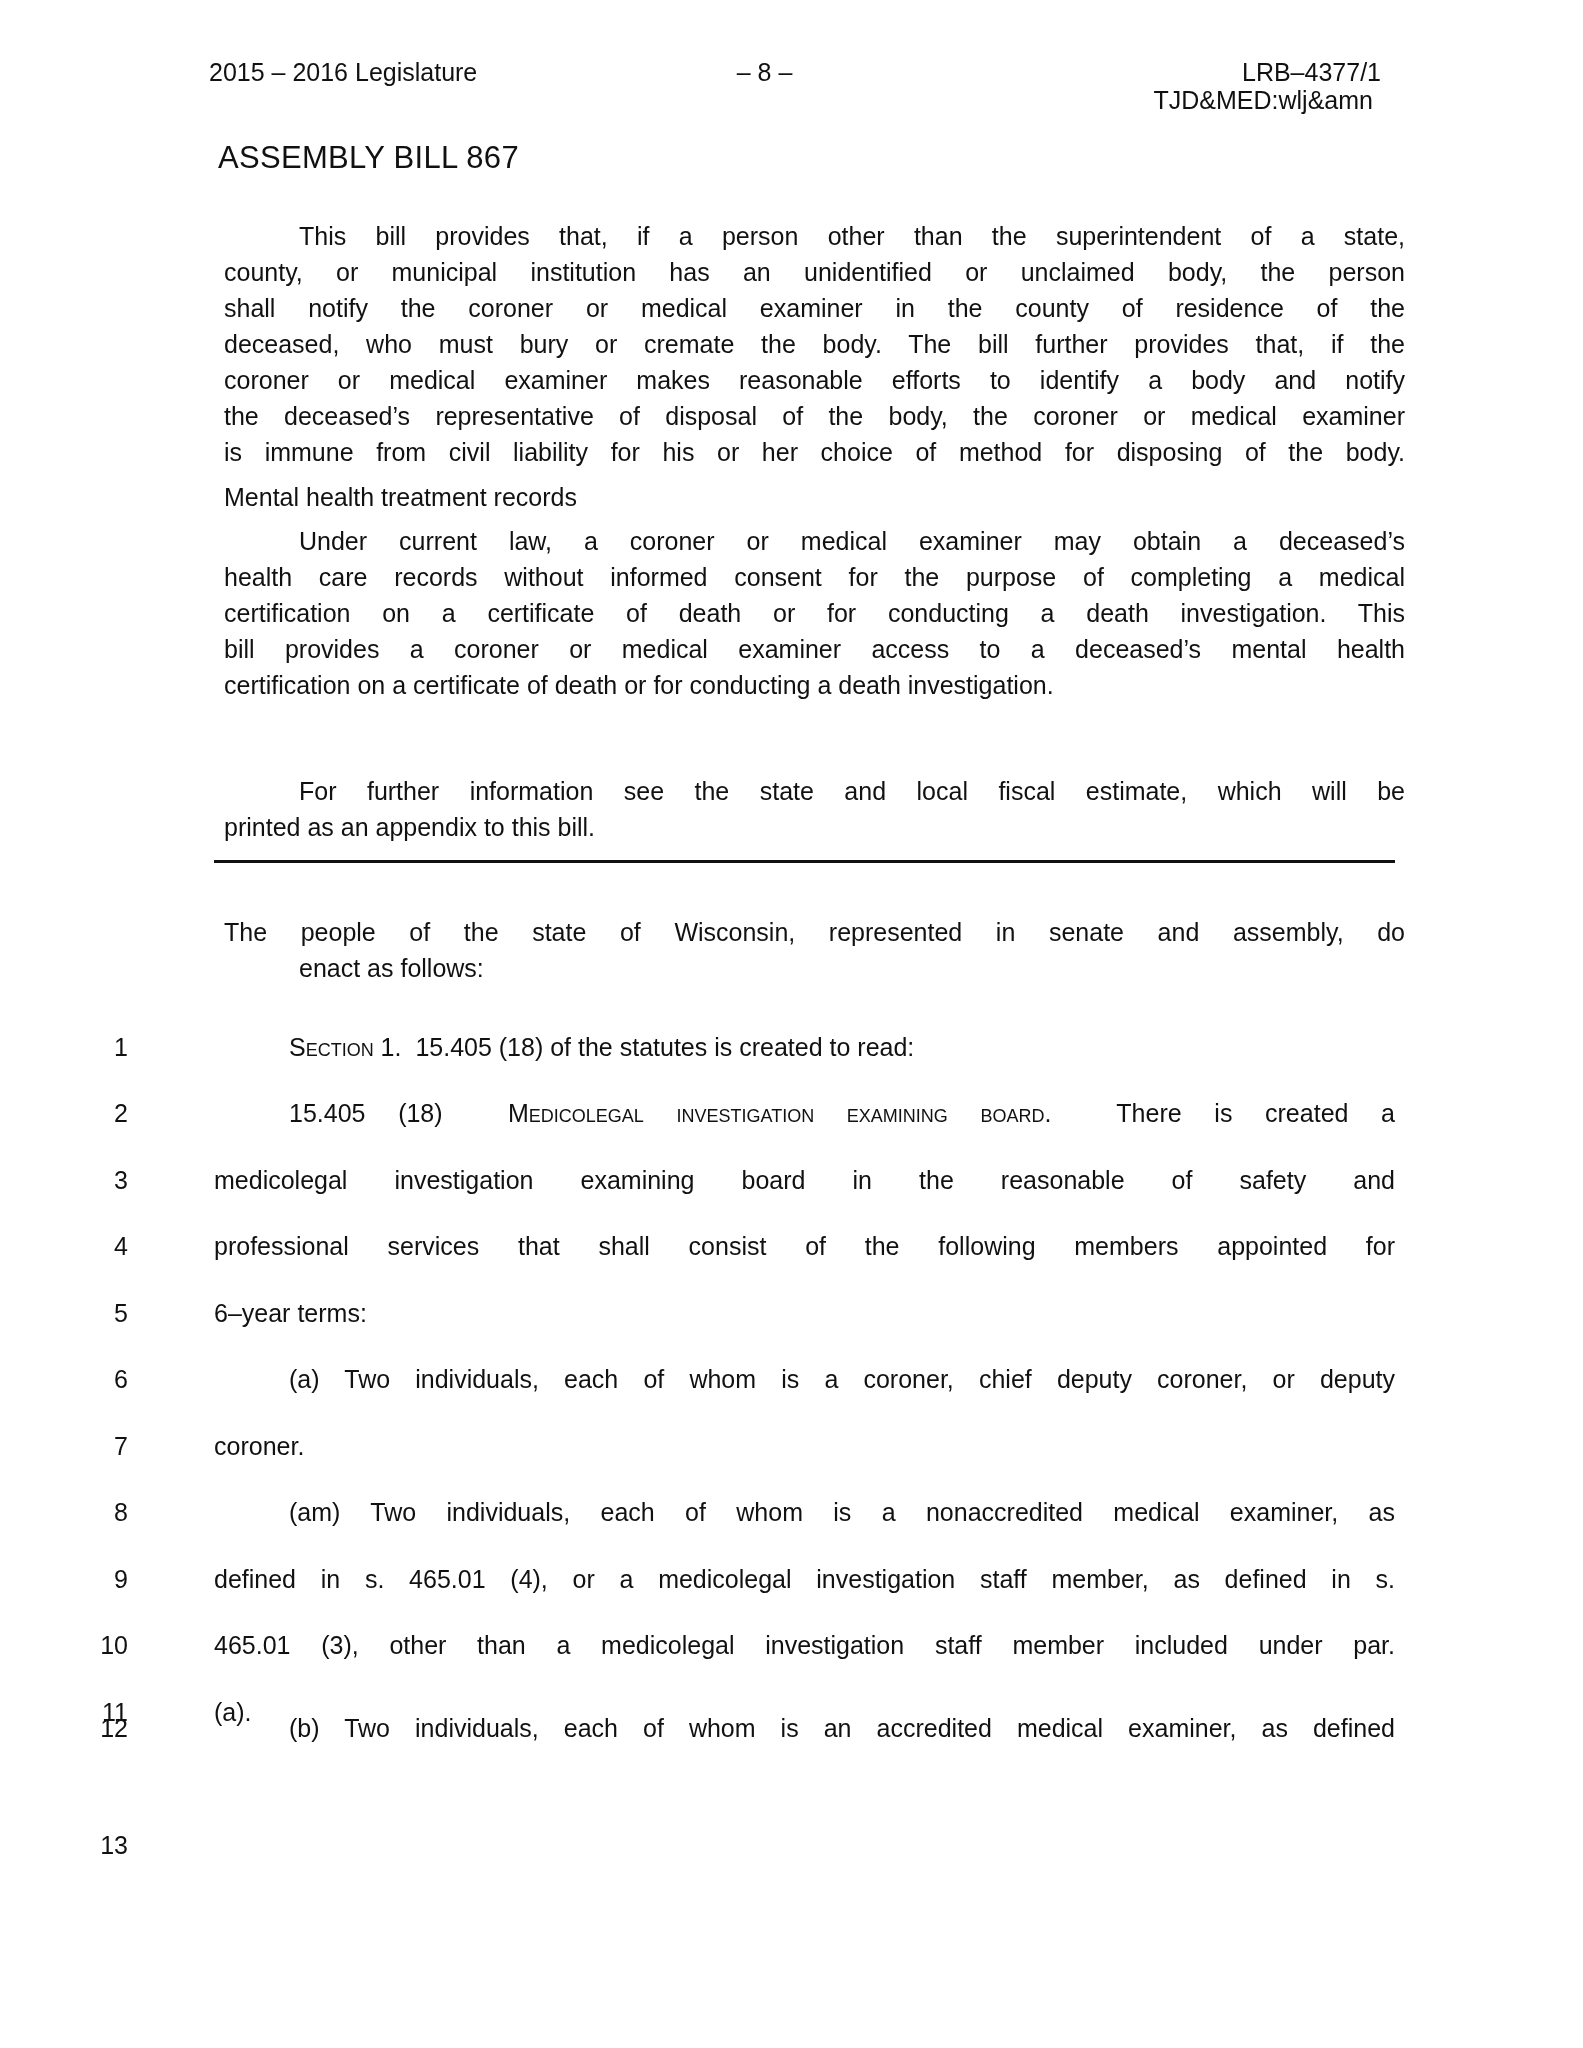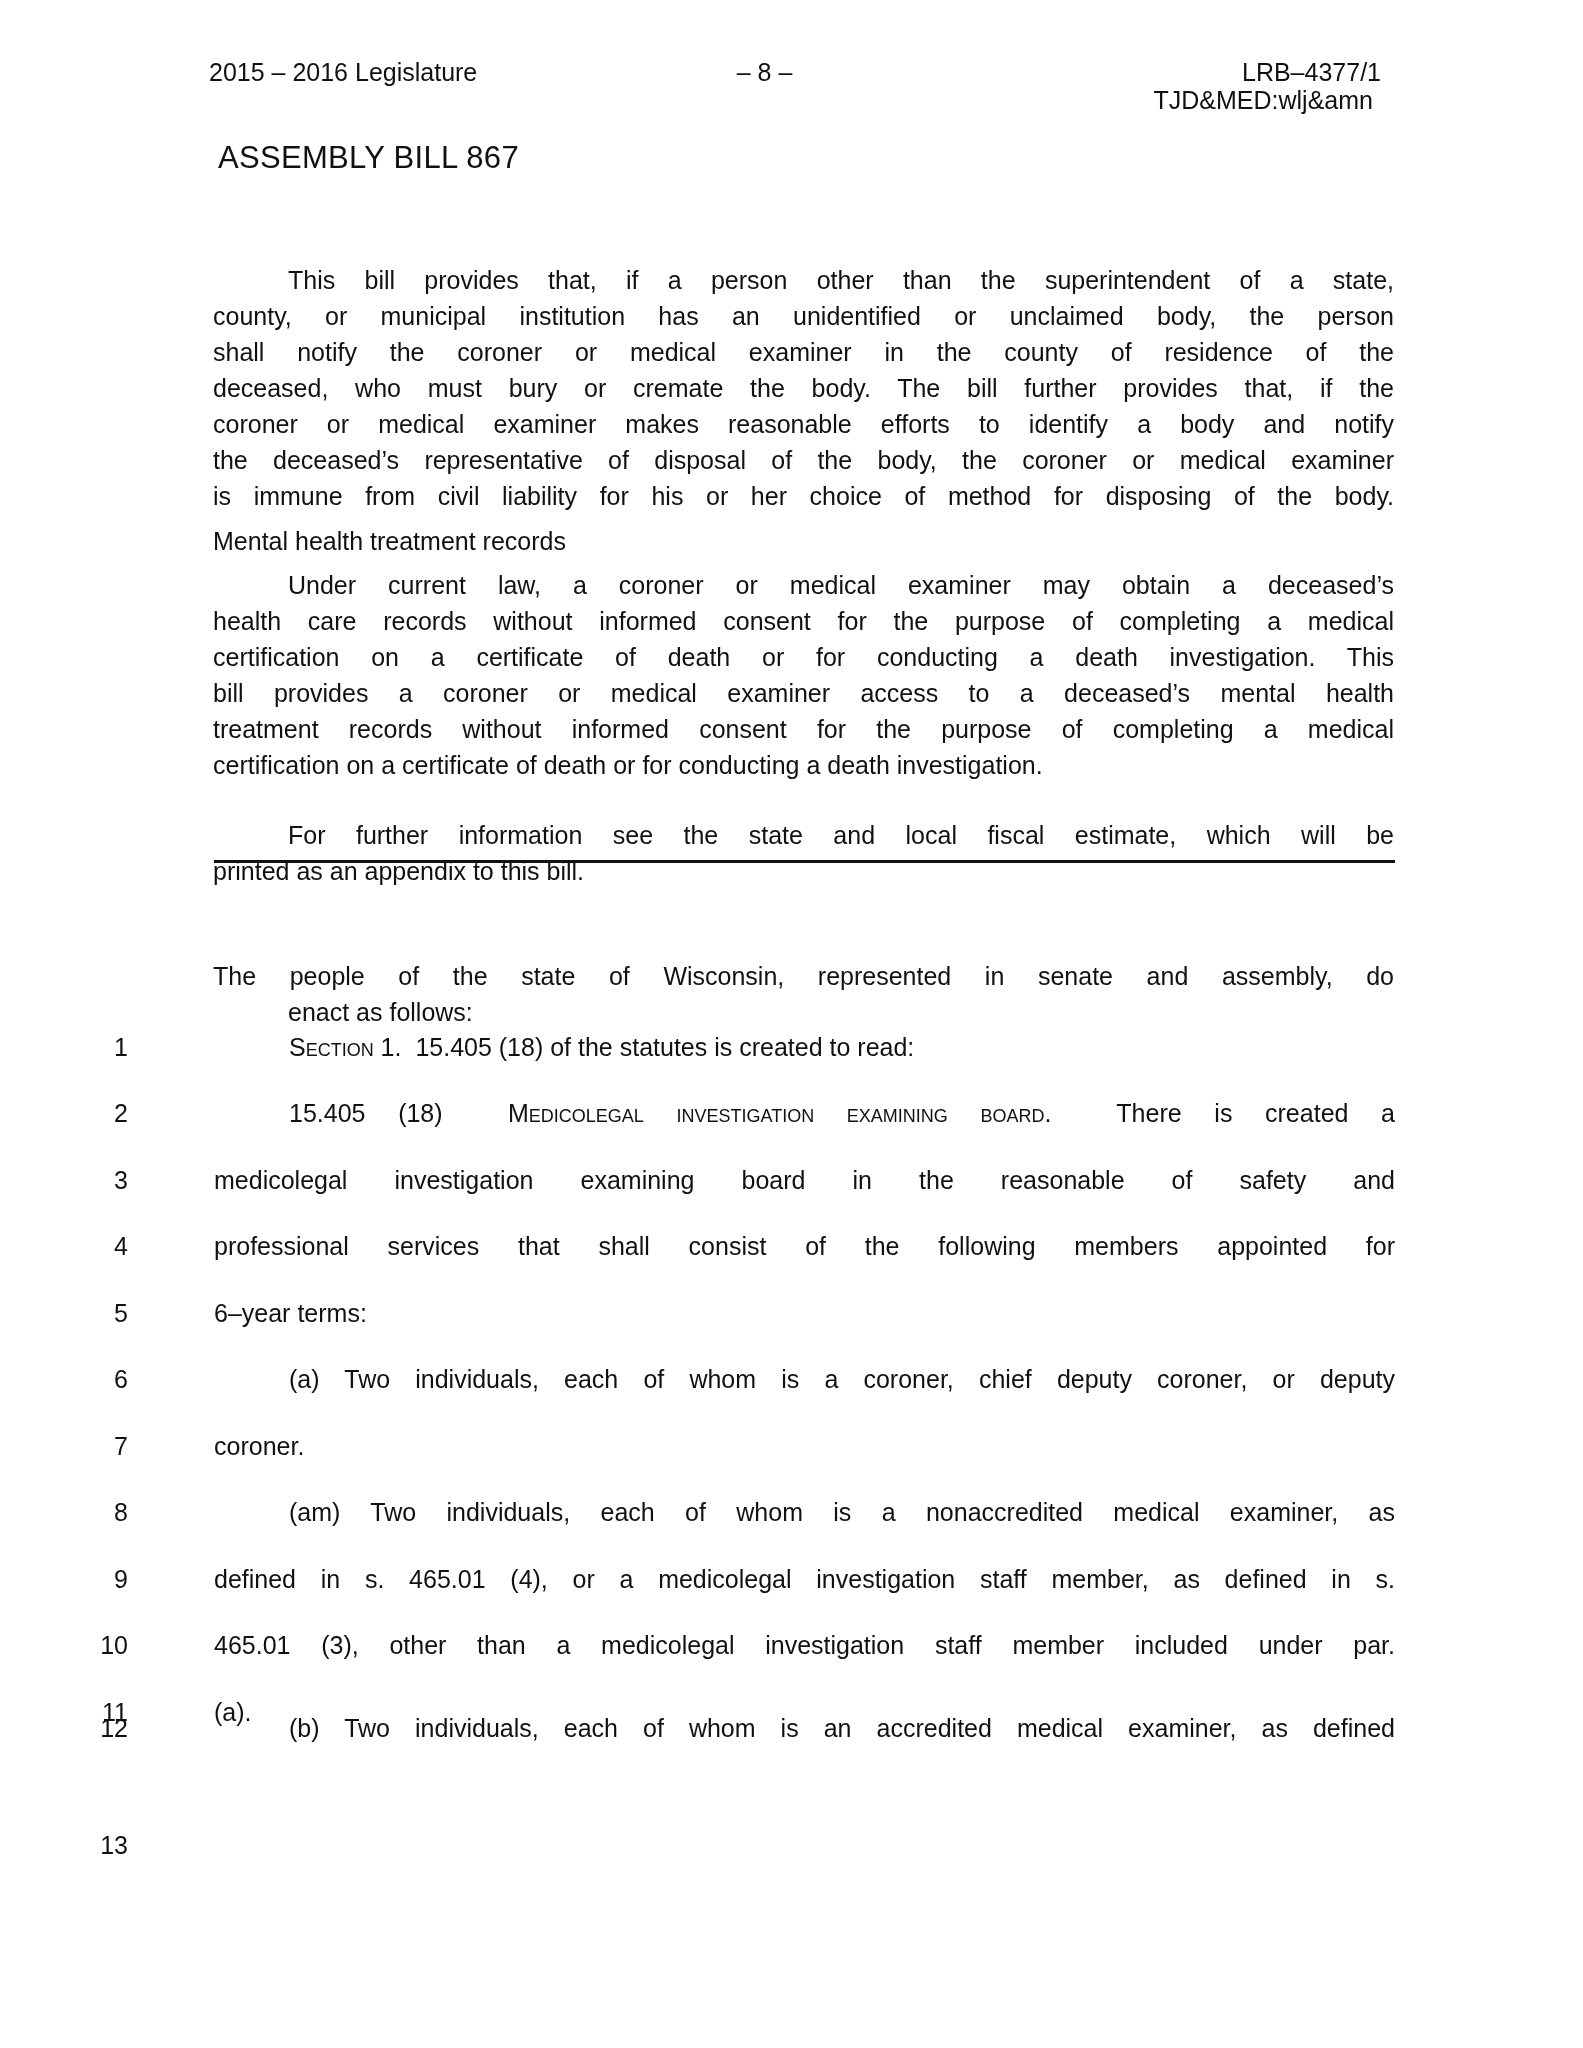--- a/index.html
+++ b/index.html
@@ -9,21 +9,21 @@
   }
   .abs { position: absolute; white-space: nowrap; }
   .hdr { font-size: 25px; line-height: 28px; }
   .hdr-left { left: 209px; top: 58px; }
   .hdr-center { left: 0; width: 1583px; text-align: center; top: 58px; }
   .hdr-center span { position: relative; left: -27px; }
   .hdr-right { right: 202px; top: 58px; text-align: right; }
   .hdr-right2 { right: 210px; top: 86px; text-align: left; }
   .bill-title { left: 218px; top: 120px; font-size: 31px; line-height: 28px; letter-spacing: 0.3px; margin-top: 24px; }
 
-  .block { position: absolute; left: 213px; width: 1181px; margin-top: 44px; }
+  .block { position: absolute; left: 224px; width: 1181px; }
   .ln {
     display: block; height: 36px; line-height: 36px; font-size: 25px;
     white-space: nowrap; text-align: justify; text-align-last: justify;
     overflow: hidden;
   }
   .ln.last { text-align-last: left; }
   .ln.indent { padding-left: 75px; }
   .ln.hang { padding-left: 75px; }
   .heading { font-size: 25px; line-height: 36px; height: 36px; }
 
@@ -59,21 +59,20 @@
   <span class="ln">is immune from civil liability for his or her choice of method for disposing of the body.</span>
 </div>
 
 <div class="block heading" style="top:479px;">Mental health treatment records</div>
 
 <div class="block" style="top:523px;">
   <span class="ln indent">Under current law, a coroner or medical examiner may obtain a deceased’s</span>
   <span class="ln">health care records without informed consent for the purpose of completing a medical</span>
   <span class="ln">certification on a certificate of death or for conducting a death investigation.  This</span>
   <span class="ln">bill provides a coroner or medical examiner access to a deceased’s mental health</span>
-  <span class="ln">treatment records without informed consent for the purpose of completing a medical</span>
   <span class="ln last">certification on a certificate of death or for conducting a death investigation.</span>
 </div>
 
 <div class="block" style="top:773px;">
   <span class="ln indent">For further information see the state and local fiscal estimate, which will be</span>
   <span class="ln last">printed as an appendix to this bill.</span>
 </div>
 
 <div class="rule"></div>
 

